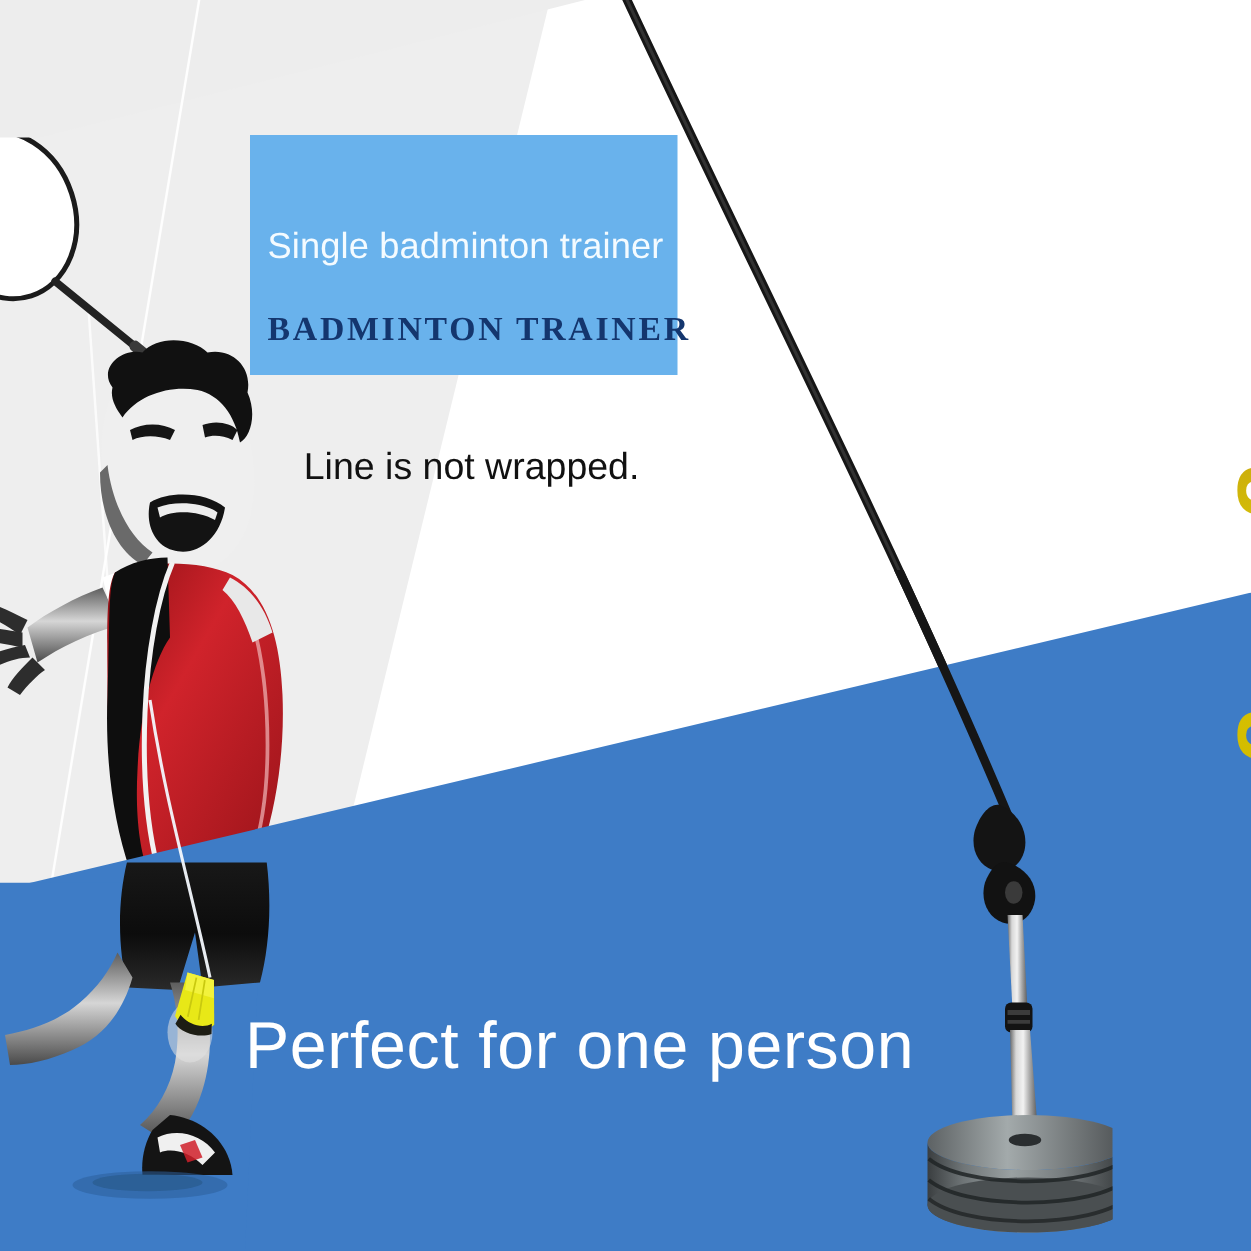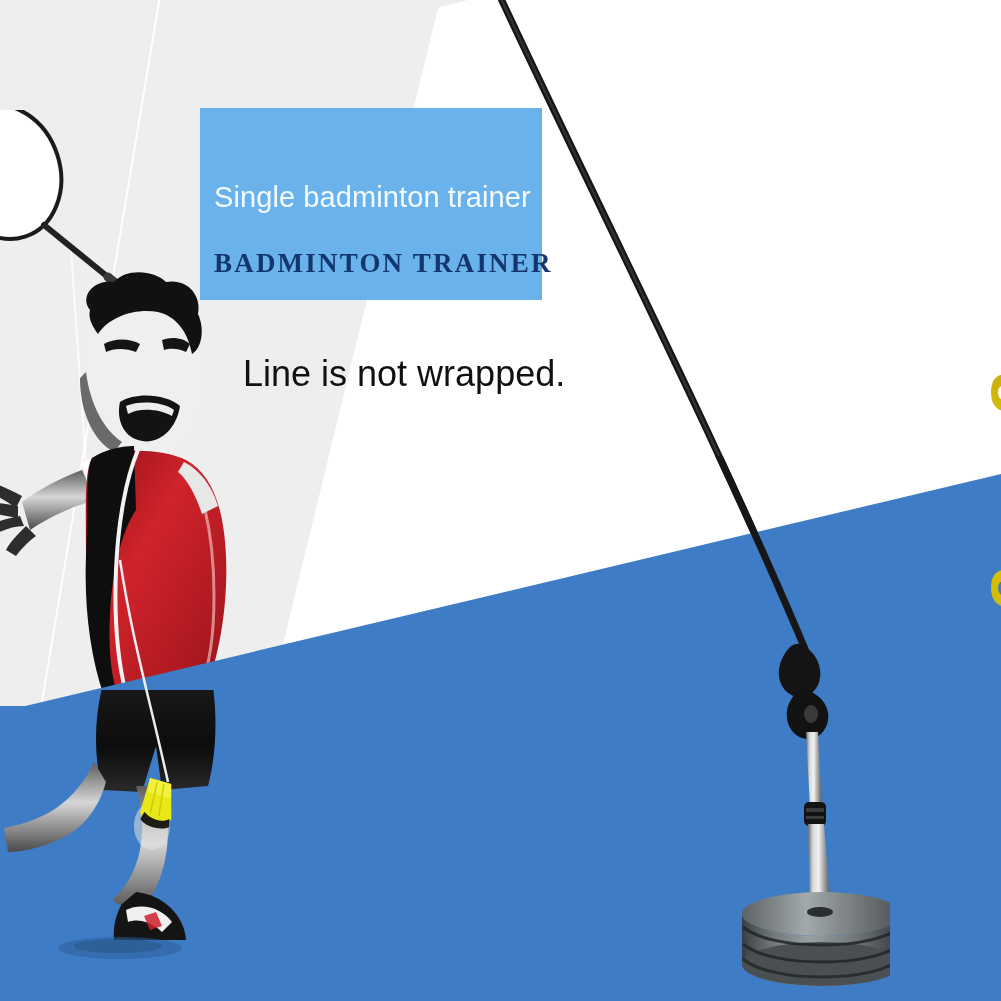--- a/index.html
+++ b/index.html
@@ -104,21 +104,21 @@
 
   
   .bullets {
     position: absolute;
     left: 243px;
     top: 346px;
     width: 470px;
   }
   .bullet-line {
     color: #111111;
-    font-size: 36px;
+    font-size: 30px;
     line-height: 56px;
     white-space: nowrap;
   }
 
   
   .vertical-headline {
     position: absolute;
     left: 723px;
     top: 300px;
     width: 620px;
@@ -412,14 +412,15 @@
       <path d="M0 0 L 22 0 L 26 14 L 2 14 Z" fill="#f2f23c"></path>
       <path d="M4 34 C 12 40, 24 40, 30 34 L 32 42 C 24 48, 8 48, 2 42 Z" fill="#1d1d14"></path>
       <path d="M8 2 L 10 34 M 15 2 L 19 34" stroke="#c9c90f" stroke-width="1.4" fill="none"></path>
     </g>
     <ellipse cx="120" cy="948" rx="62" ry="11" fill="#2b5f9b" opacity=".55"></ellipse>
     <ellipse cx="118" cy="946" rx="44" ry="7" fill="#24537f" opacity=".5"></ellipse>
   </svg>
 
   <div class="vertical-headline">Who is fighting?</div>
 
+  <div class="tagline">Perfect for one person</div>
 
 </div>
 
 </body></html>

